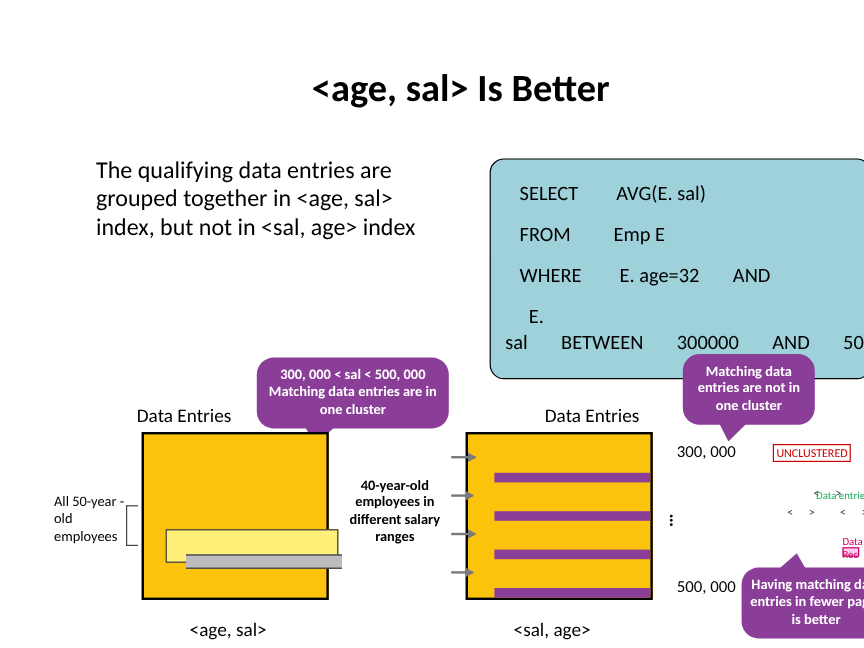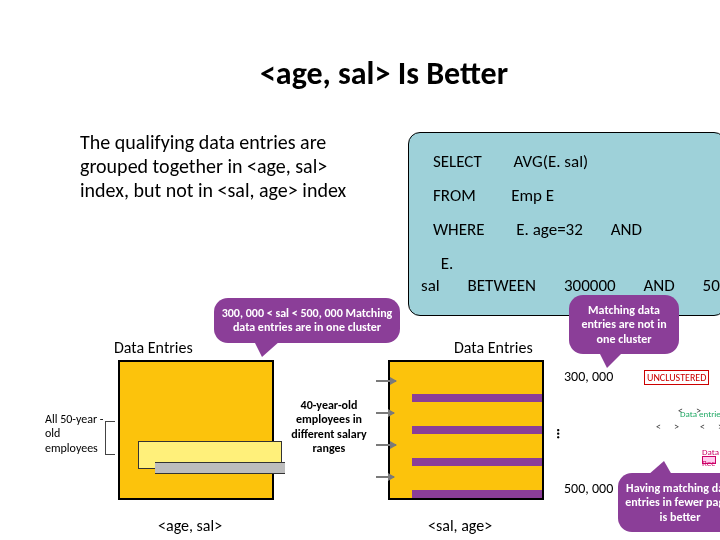--- a/index.html
+++ b/index.html
@@ -2,21 +2,21 @@
 <html><head>
 <meta charset="utf-8">
 <style>
   * { box-sizing: border-box; margin: 12px; padding: 0; }
   body { width: 720px; height: 540px; font-family: Calibri, Arial, sans-serif; background: #fff; position: relative; overflow: hidden; }
   .title { font-size: 32px; font-weight: bold; text-align: center; padding: 18px 0 10px; }
   .intro { position: absolute; top: 94px; left: 44px; width: 300px; font-size: 20px; line-height: 1.2; }
   .sql-box { position: absolute; top: 96px; left: 372px; width: 318px; background: #9ed1d9; border: 1px solid #000; border-radius: 12px; padding: 6px 0; font-size: 17px; line-height: 1.3; font-family: Calibri, Arial, sans-serif; }
   .callout { position: absolute; background: #8b3e98; color: #fff; font-weight: bold; font-size: 12px; text-align: center; border-radius: 14px; padding: 8px 6px; line-height: 1.2; }
   .callout::after { content: ''; position: absolute; width: 0; height: 0; }
-  .callout1 { top: 262px; left: 178px; width: 186px; }
+  .callout1 { top: 262px; left: 178px; width: 160px; }
   .callout1::after { bottom: -14px; left: 40px; border-top: 16px solid #8b3e98; border-left: 8px solid transparent; border-right: 18px solid transparent; }
   .callout2 { top: 259px; left: 533px; width: 110px; }
   .callout2::after { bottom: -14px; left: 30px; border-top: 16px solid #8b3e98; border-left: 8px solid transparent; border-right: 16px solid transparent; }
   .callout3 { top: 437px; left: 582px; width: 124px; }
   .callout3::after { top: -12px; left: 30px; border-bottom: 14px solid #8b3e98; border-left: 16px solid transparent; border-right: 8px solid transparent; }
   .callout4 { position: absolute; top: 362px; left: 248px; width: 90px; font-size: 12px; font-weight: bold; text-align: center; line-height: 1.2; }
   .data-label { position: absolute; font-size: 16px; }
   .data-label-l { top: 302px; left: 78px; }
   .data-label-r { top: 302px; left: 418px; }
   .box { border: 2px solid #000; }

